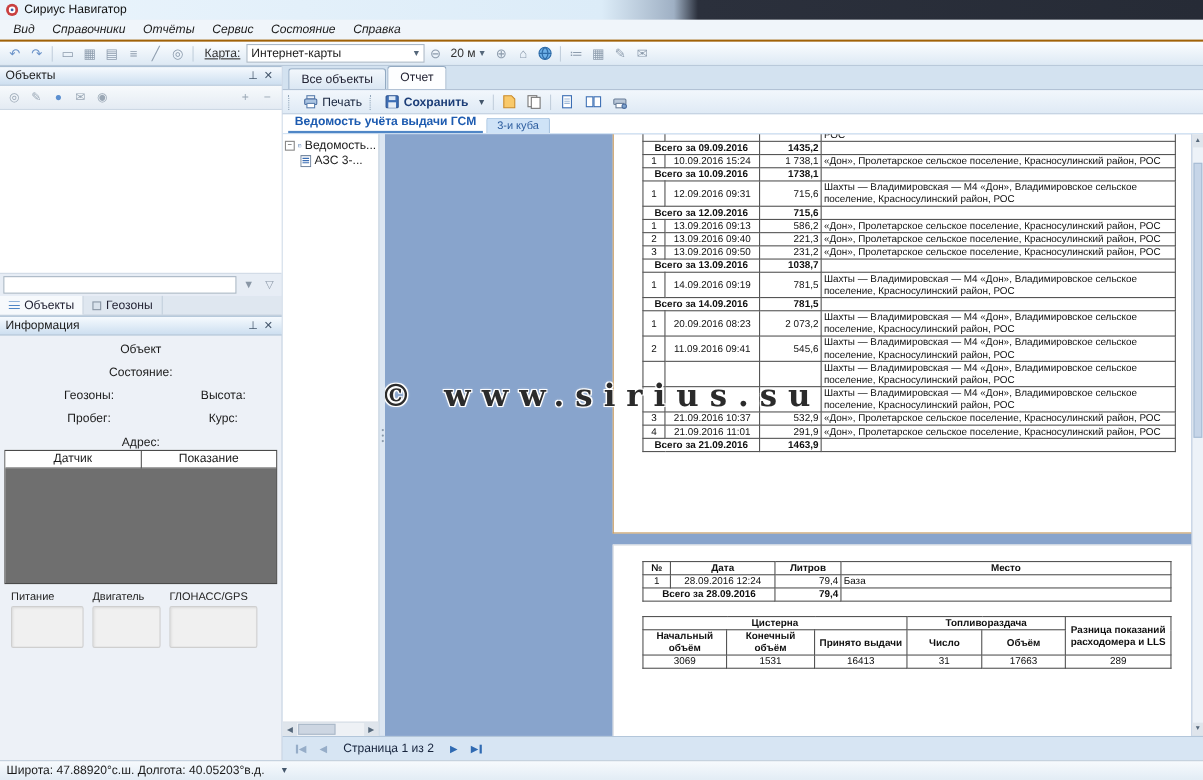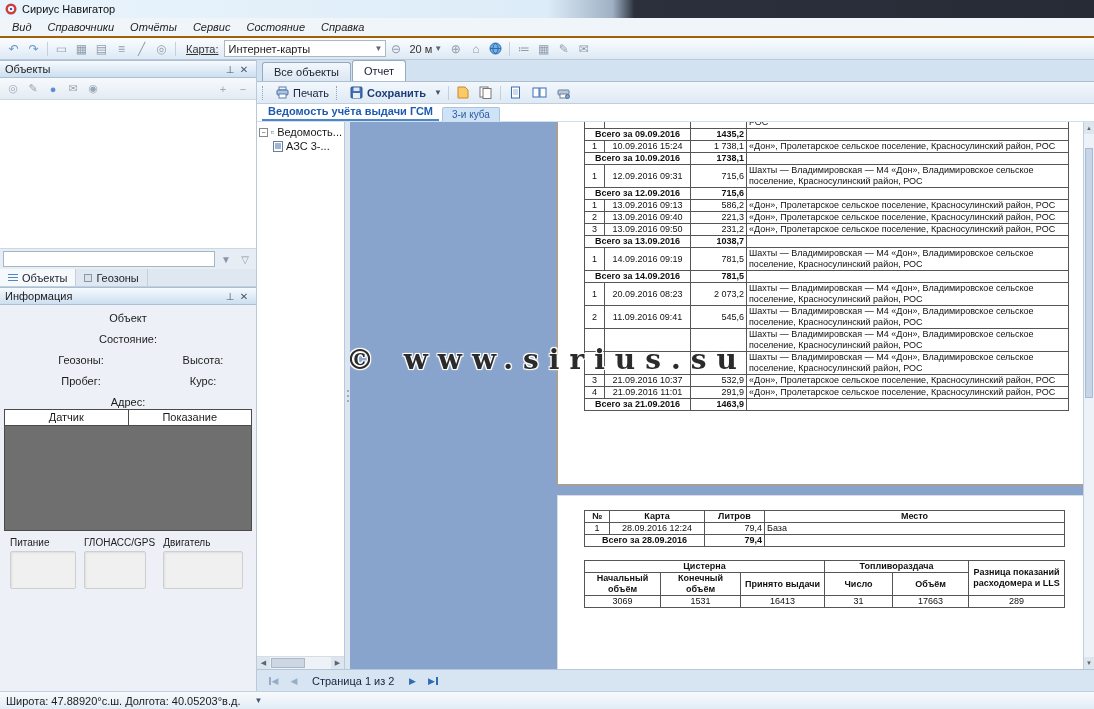--- a/index.html
+++ b/index.html
@@ -253,25 +253,25 @@
         </div>
         <div class="sensor-body"></div>
       </div>
 
       <div class="indicators">
         <div class="ind">
           <div class="ind-label">Питание</div>
           <div class="ind-box"></div>
         </div>
         <div class="ind">
+          <div class="ind-label">Двигатель</div>
+          <div class="ind-box"></div>
+        </div>
+        <div class="ind">
           <div class="ind-label">ГЛОНАСС/GPS</div>
-          <div class="ind-box"></div>
-        </div>
-        <div class="ind">
-          <div class="ind-label">Двигатель</div>
           <div class="ind-box"></div>
         </div>
       </div>
     </div>
 
     <div class="main">
 
       <div class="doc-tabs">
         <div class="doc-tab">
           <span>Все объекты</span>
@@ -504,21 +504,21 @@
             <table class="rpt-table t2">
               <colgroup>
                   <col style="width:25px">
                   <col style="width:95px">
                   <col style="width:60px">
                   <col style="width:300px">
                 </colgroup>
               <thead>
                 <tr>
                   <th>№</th>
-                  <th>Карта</th>
+                  <th>Дата</th>
                   <th>Литров</th>
                   <th>Место</th>
                 </tr>
               </thead>
               <tbody>
                   <tr>
                     <td class="c-num">1</td>
                     <td class="c-date">28.09.2016 12:24</td>
                     <td class="c-lit">79,4</td>
                     <td class="c-place">База</td>

